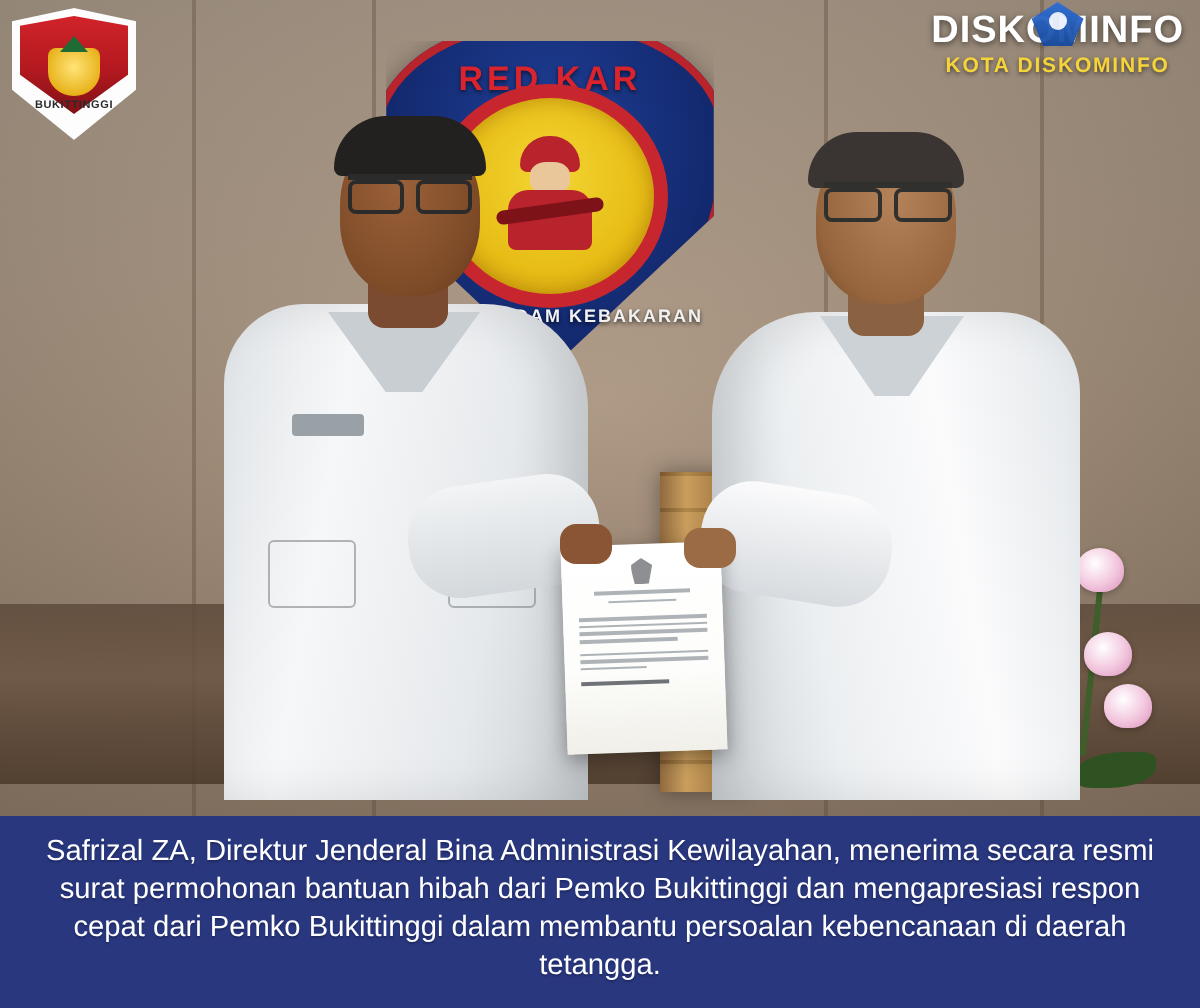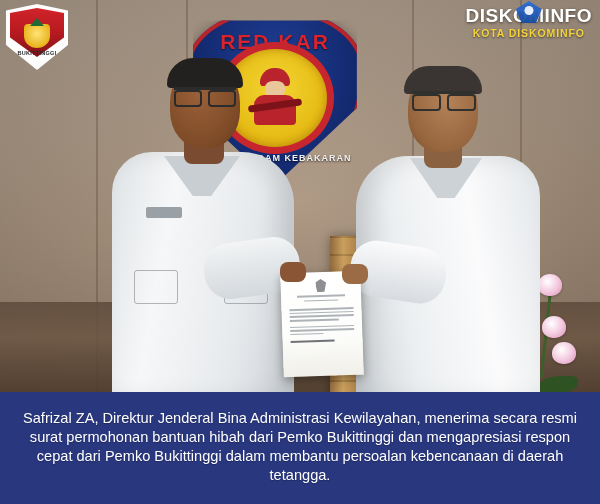--- a/index.html
+++ b/index.html
@@ -71,21 +71,21 @@
     position: absolute; left: 6px; top: 27px; width: 42px; height: 30px;
     background: #b8232c; border-radius: 10px 10px 4px 4px;
   }
   .emblem .hose {
     position: absolute; left: 0; top: 34px; width: 54px; height: 7px;
     background: #7e1219; border-radius: 4px; transform: rotate(-8deg);
   }
   .emblem .txt-top {
     position: absolute; left: 0; right: 0; top: 20px;
     text-align: center; color: #d9232d;
-    font-weight: bold; font-size: 21px; letter-spacing: 2px;
+    font-weight: bold; font-size: 17px; letter-spacing: 2px;
     text-shadow: 0 1px 2px rgba(0,0,0,.6);
   }
   .emblem .txt-bot {
     position: absolute; left: 0; right: 0; bottom: 22px;
     text-align: center; color: #f2f2f2;
     font-weight: bold; font-size: 9px; letter-spacing: 1px;
     text-shadow: 0 1px 2px rgba(0,0,0,.7);
   }
 
   
@@ -306,21 +306,21 @@
   }
   .watermark .wm-mark::after {
     content: ""; position: absolute; left: 50%; top: 5px; transform: translateX(-50%);
     width: 9px; height: 9px; border-radius: 50%;
     background: #eaf1ff;
   }
 
   
   .caption {
     position: absolute; left: 0; right: 0; bottom: 0;
-    height: 112px;
+    height: 96px;
     background: #29377f;
     color: #ffffff;
     display: flex; align-items: center; justify-content: center;
     padding: 6px 10px 8px;
     z-index: 30;
   }
   .caption p {
     text-align: center;
     font-size: 14.6px;
     line-height: 1.30;

